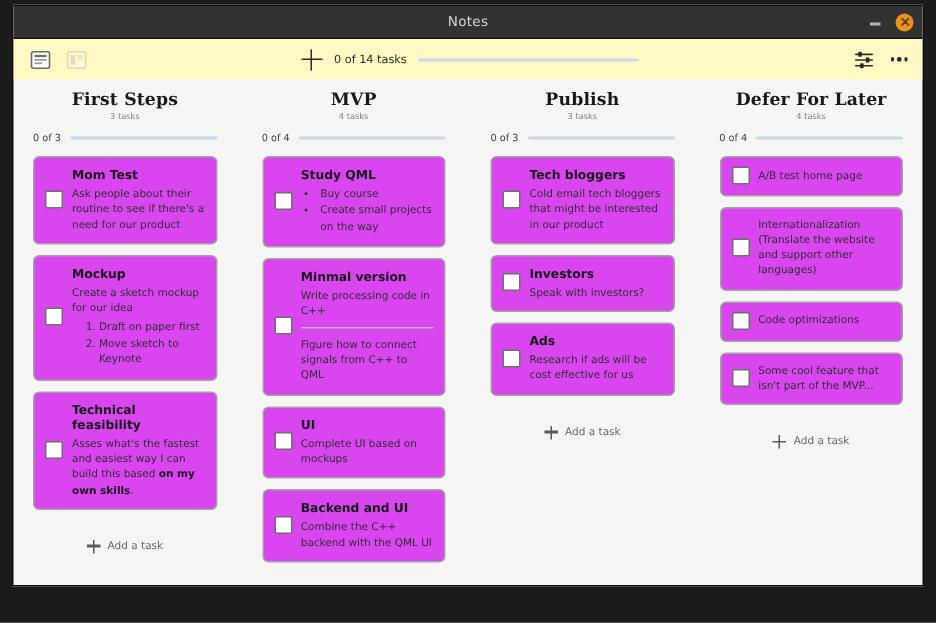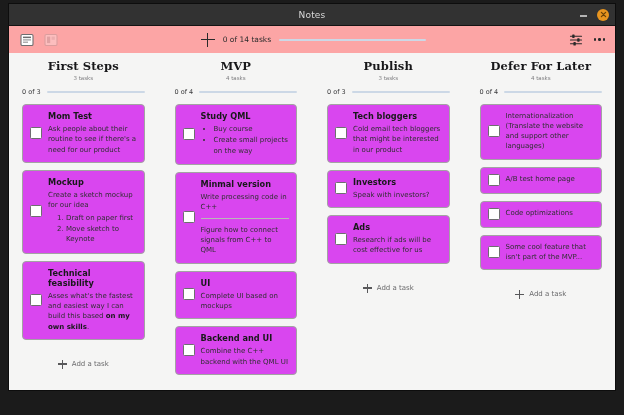--- a/index.html
+++ b/index.html
@@ -74,21 +74,21 @@
     cursor: pointer;
   }
   .btn-close svg { display: block; }
   
   .toolbar {
     height: 27px;
     flex: 0 0 auto;
     display: flex;
     align-items: center;
     padding: 0 10px;
-    background: #fca5a5;
+    background: #fef9c3;
     justify-content: flex-end;
   }
   .tb-left { display: flex; align-items: center; gap: 9px; }
   .tb-right { display: flex; align-items: center; gap: 10px; margin-left: auto; }
   .icon-btn {
     width: 15px; height: 15px;
     display: flex; align-items: center; justify-content: center;
     cursor: pointer;
   }
   .icon-btn.active svg { opacity: 1; }
@@ -461,28 +461,28 @@
       <div class="col-sub">4 tasks</div>
       <div class="col-progress-row">
         <span class="col-progress-label">0 of 4</span>
         <span class="col-progress-track"></span>
       </div>
       <div class="cards">
 
         <div class="card">
           <div class="checkbox"></div>
           <div class="card-body">
+            <div class="card-text plain-only">A/B test home page</div>
+          </div>
+        </div>
+
+        <div class="card">
+          <div class="checkbox"></div>
+          <div class="card-body">
             <div class="card-text plain-only">Internationalization (Translate the website and support other languages)</div>
-          </div>
-        </div>
-
-        <div class="card">
-          <div class="checkbox"></div>
-          <div class="card-body">
-            <div class="card-text plain-only">A/B test home page</div>
           </div>
         </div>
 
         <div class="card">
           <div class="checkbox"></div>
           <div class="card-body">
             <div class="card-text plain-only">Code optimizations</div>
           </div>
         </div>
 

